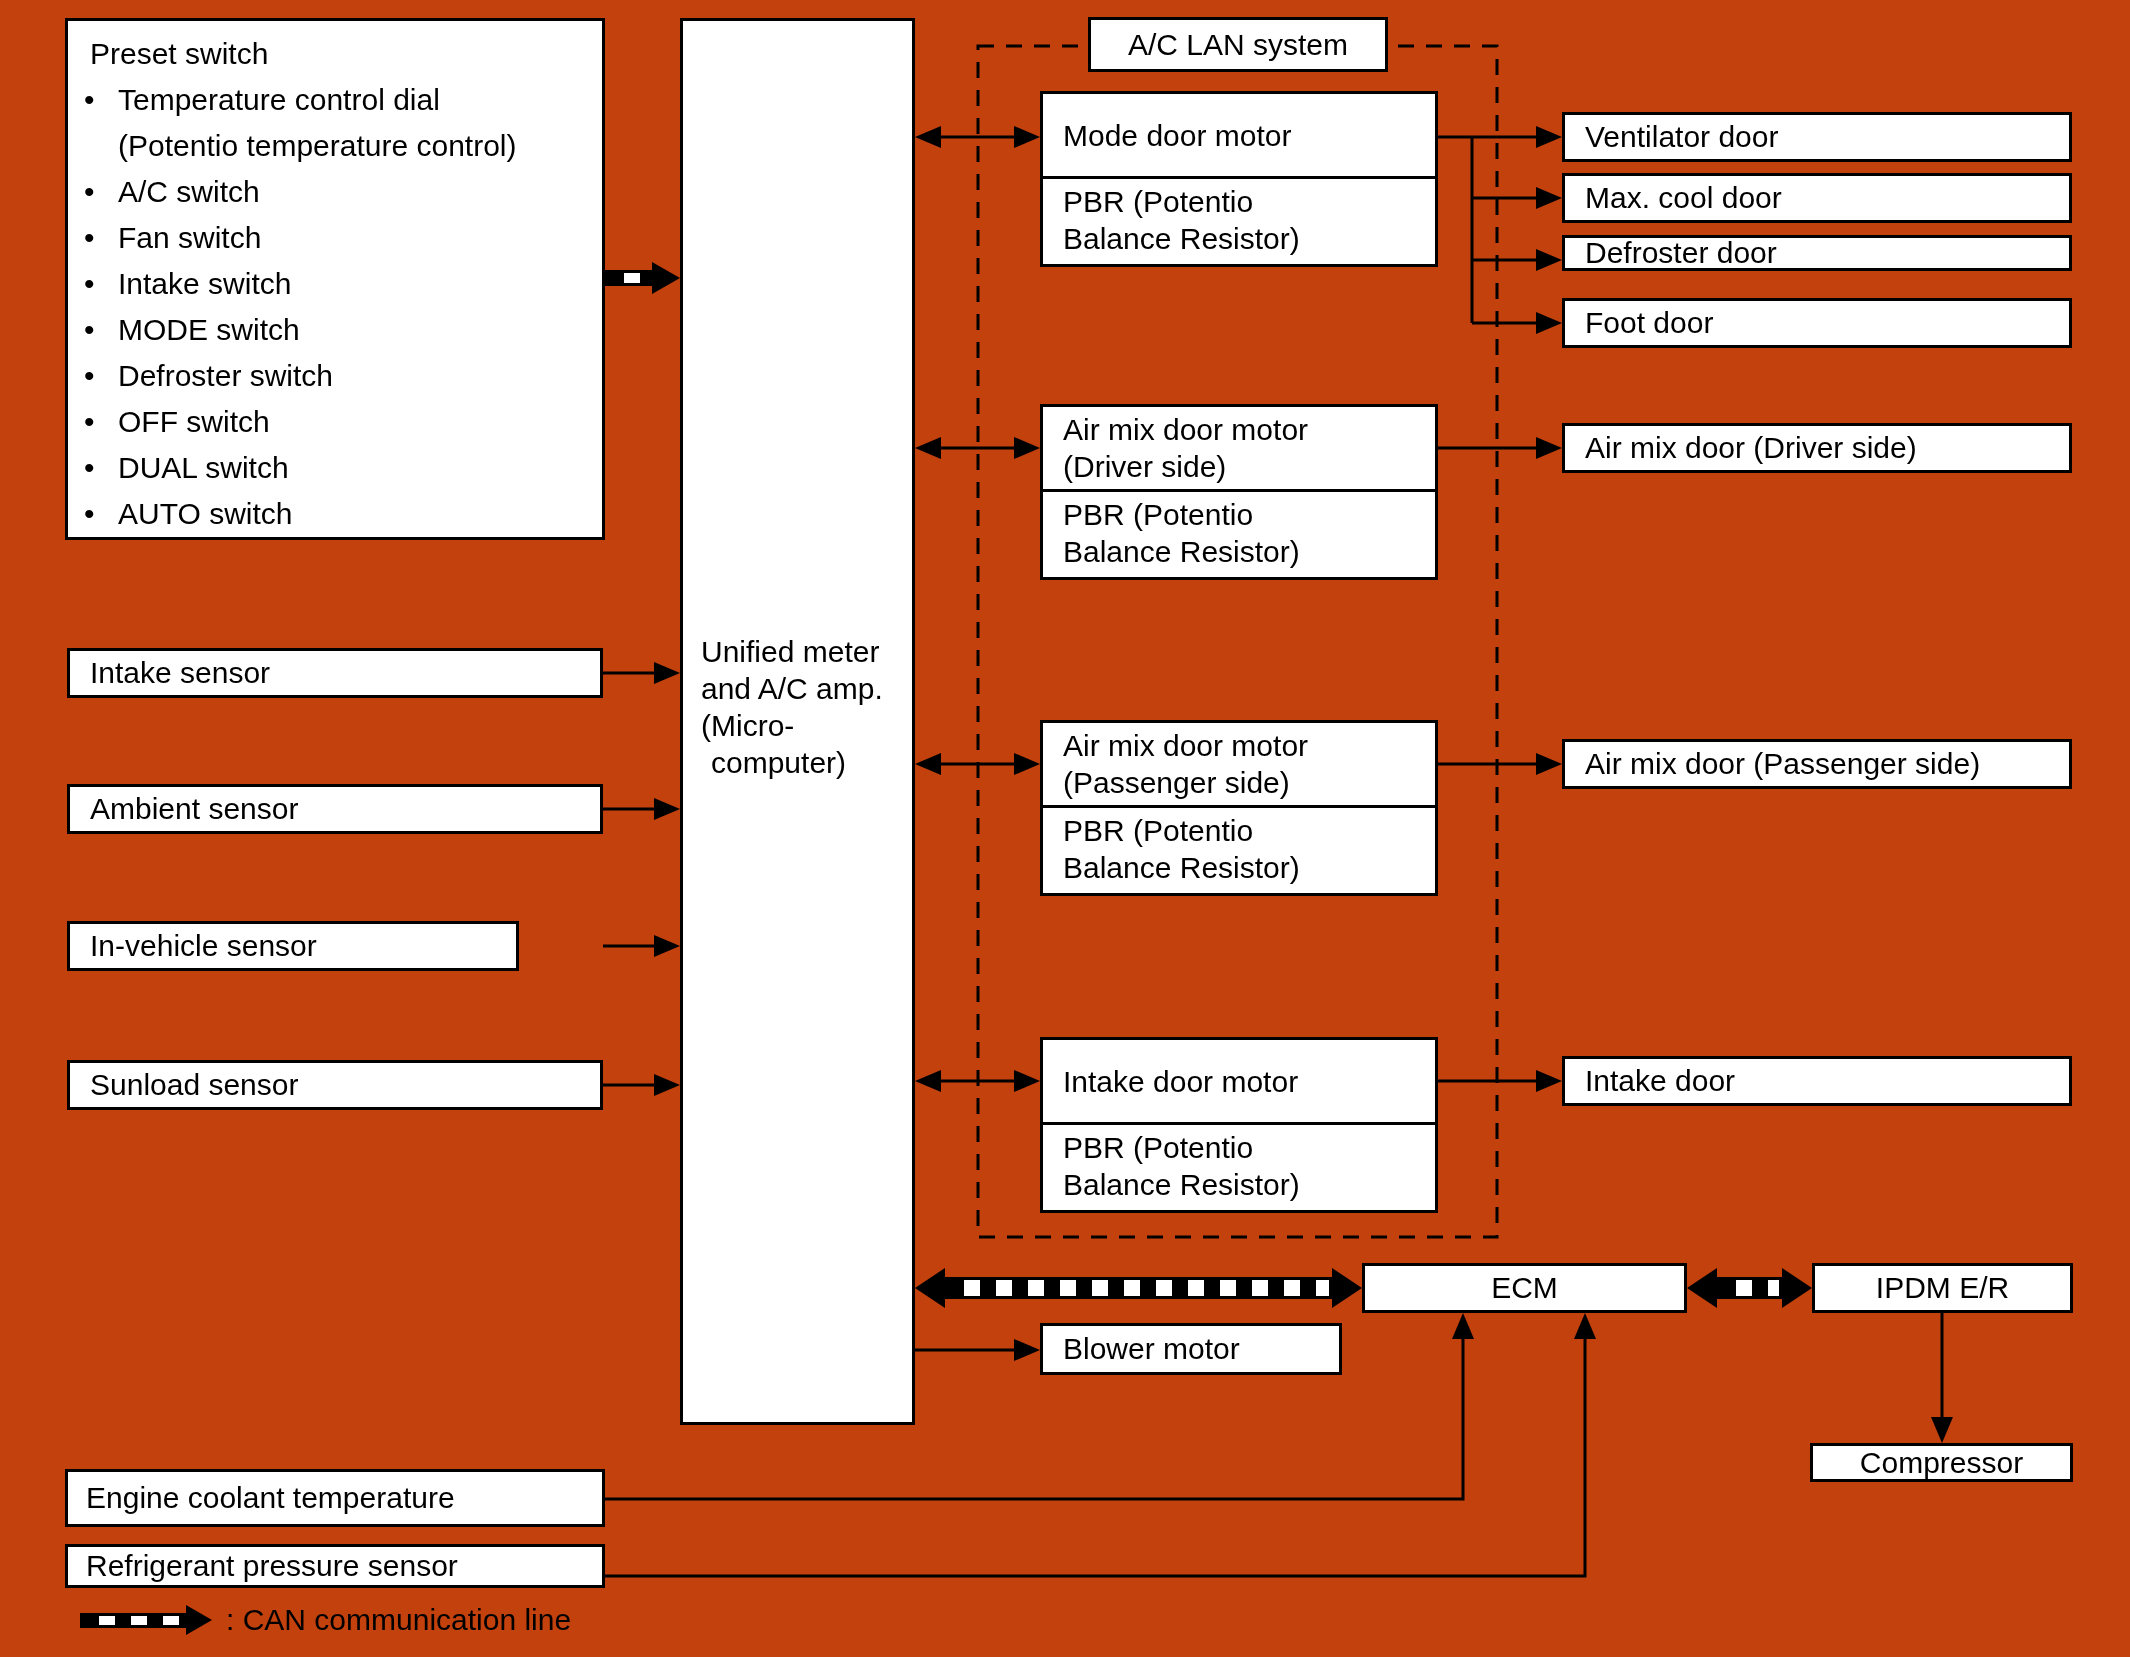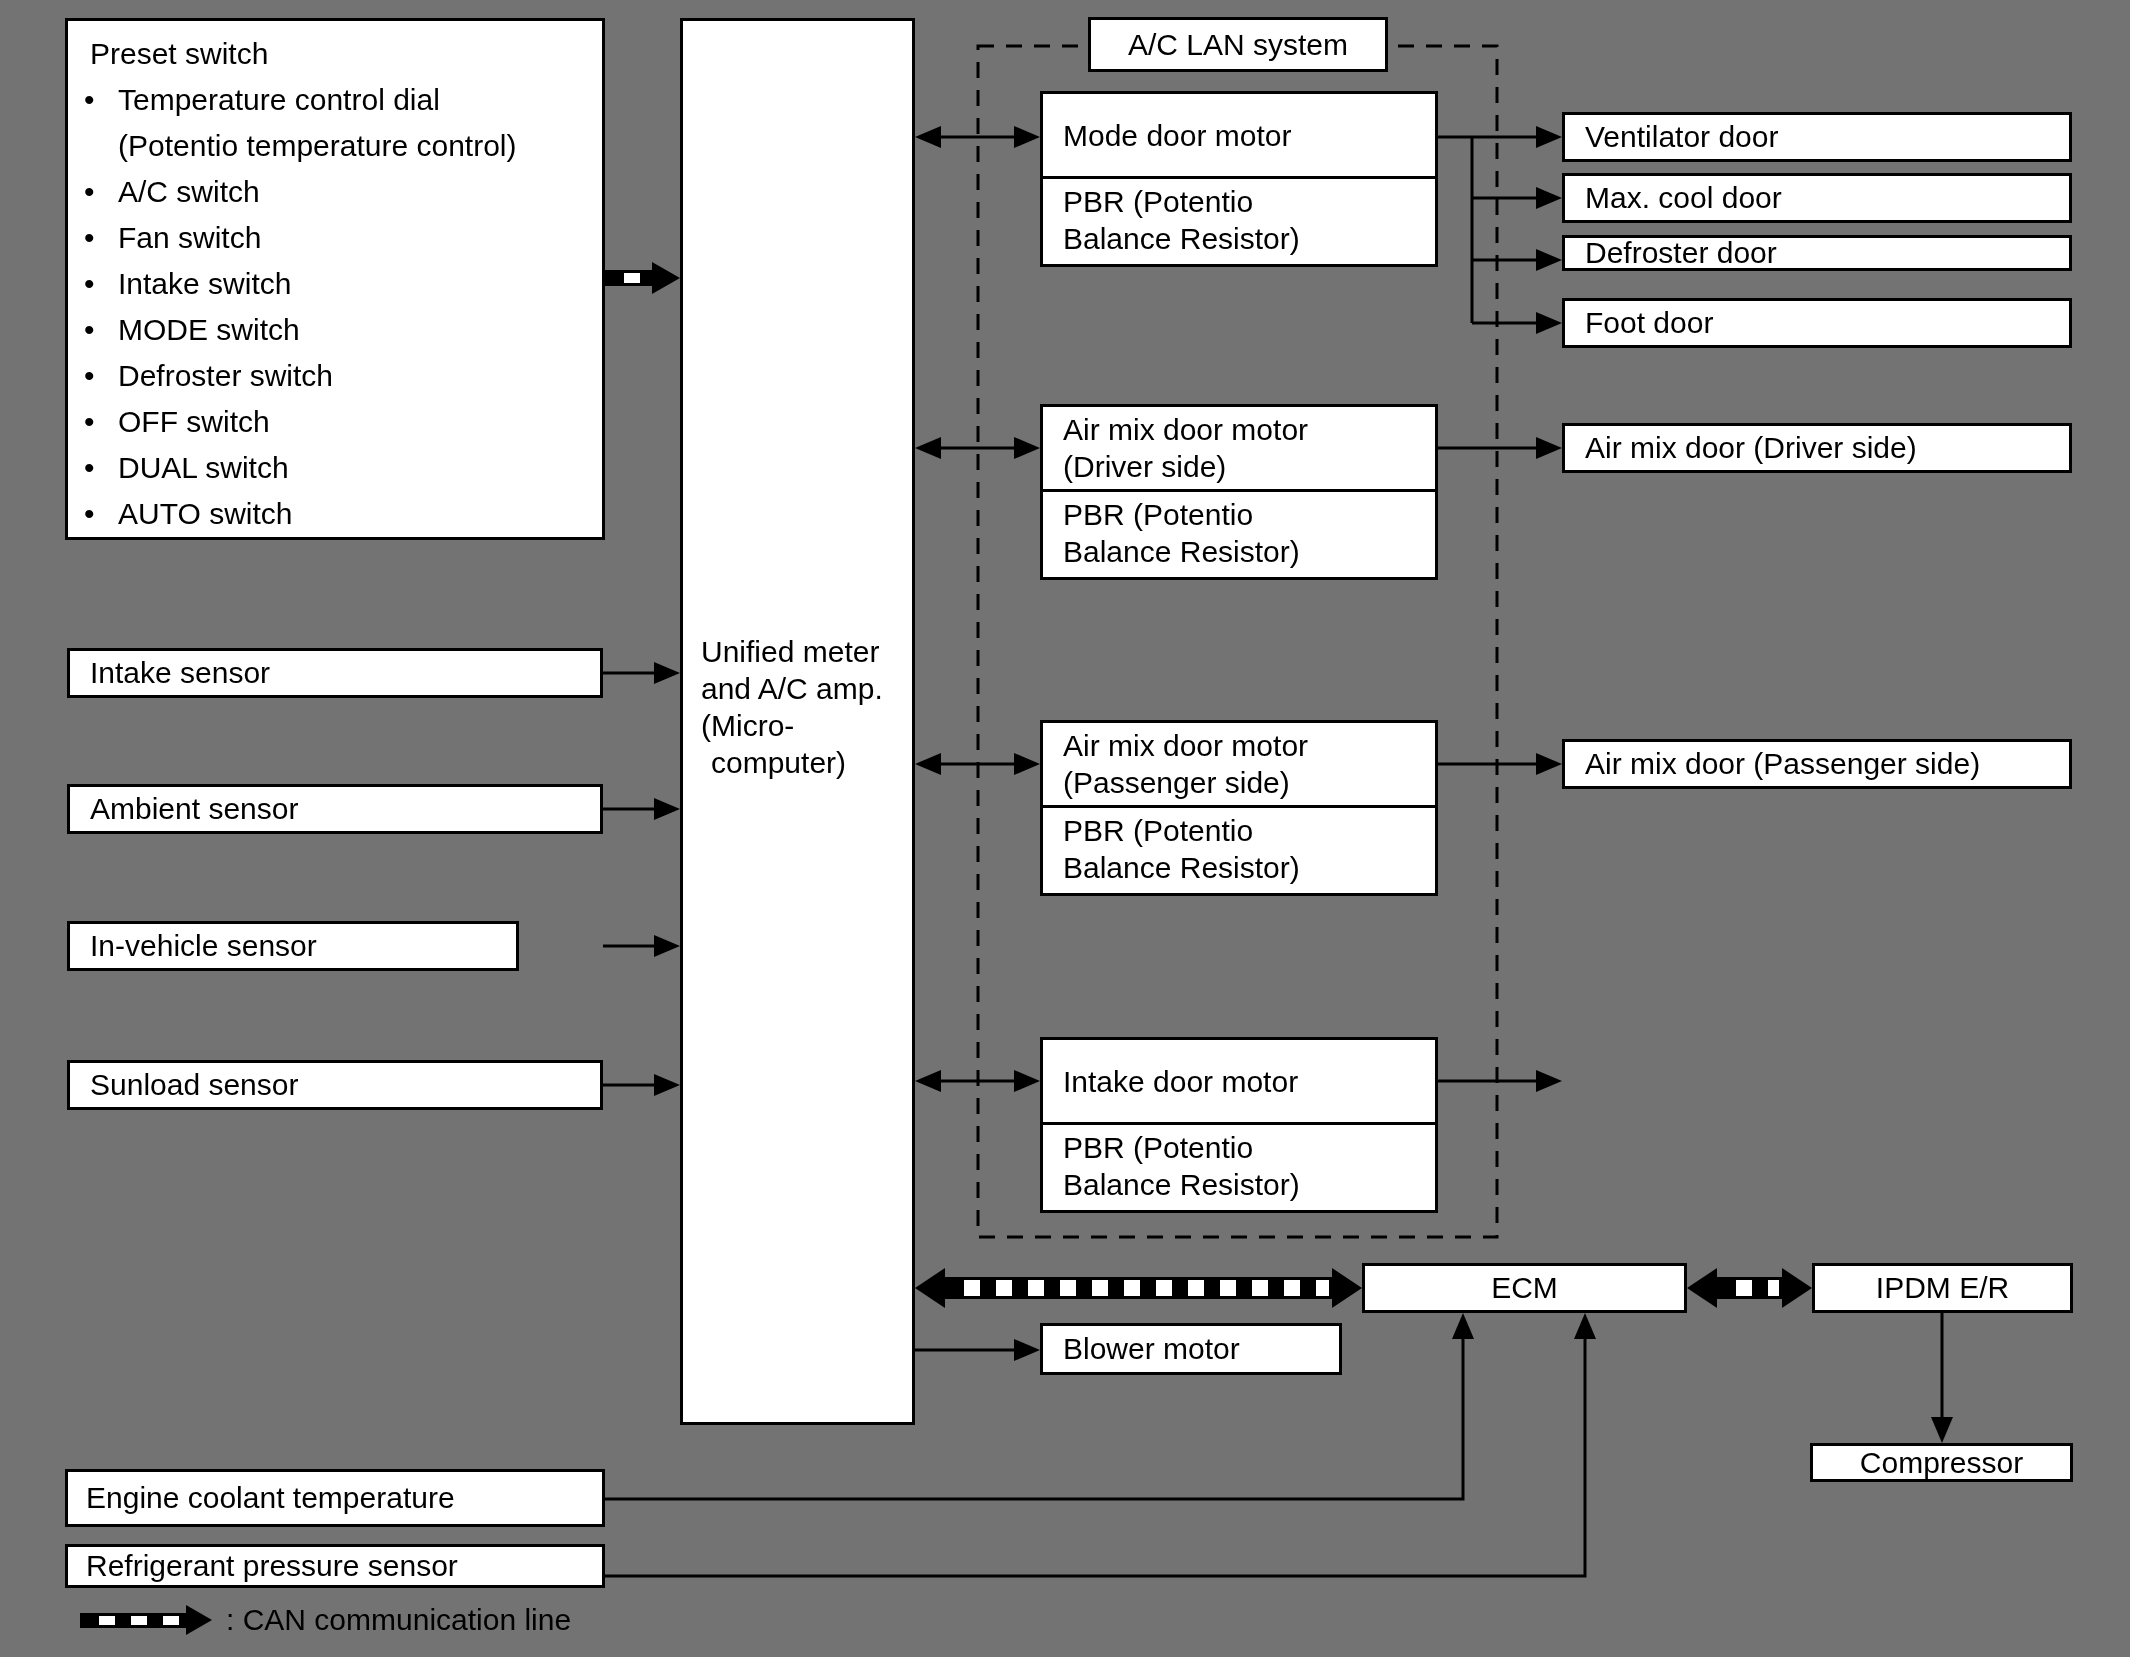--- a/index.html
+++ b/index.html
@@ -1,16 +1,16 @@
 <!DOCTYPE html>
 <html><head>
 <meta charset="utf-8">
 <style>
   html,body{margin:0;padding:0;background:#fff;}
-  #canvas{position:relative;width:2130px;height:1657px;background:#737373;
+  #canvas{position:relative;width:2130px;height:1657px;background:#c2410c;
           font-family:"Liberation Sans","DejaVu Sans",sans-serif;color:#000;font-size:30px;}
   #wires{position:absolute;left:0;top:0;z-index:1;}
   .box{position:absolute;background:#fff;border:3px solid #000;box-sizing:border-box;z-index:2;}
   .pad{padding-left:20px;}
   .vcenter{display:flex;flex-direction:column;justify-content:center;}
   .center{display:flex;align-items:center;justify-content:center;}
   .line{line-height:37px;}
   
   .preset{padding:10px 8px 0 16px;}
   .prow{display:flex;line-height:46px;}
@@ -204,20 +204,23 @@
     </div>
   <div class="box pad vcenter" style="left:1562px;top:298px;width:510px;height:50px">
       <span>Foot door</span>
     </div>
   <div class="box pad vcenter" style="left:1562px;top:423px;width:510px;height:50px">
       <span>Air mix door (Driver side)</span>
     </div>
   <div class="box pad vcenter" style="left:1562px;top:739px;width:510px;height:50px">
       <span>Air mix door (Passenger side)</span>
     </div>
+  <div class="box pad vcenter" style="left:1562px;top:1056px;width:510px;height:50px">
+      <span>Intake door</span>
+    </div>
 
   <div class="box pad vcenter" style="left:67px;top:648px;width:536px;height:50px">
       <span>Intake sensor</span>
     </div>
   <div class="box pad vcenter" style="left:67px;top:784px;width:536px;height:50px">
       <span>Ambient sensor</span>
     </div>
   <div class="box pad vcenter" style="left:67px;top:921px;width:452px;height:50px">
       <span>In-vehicle sensor</span>
     </div>

